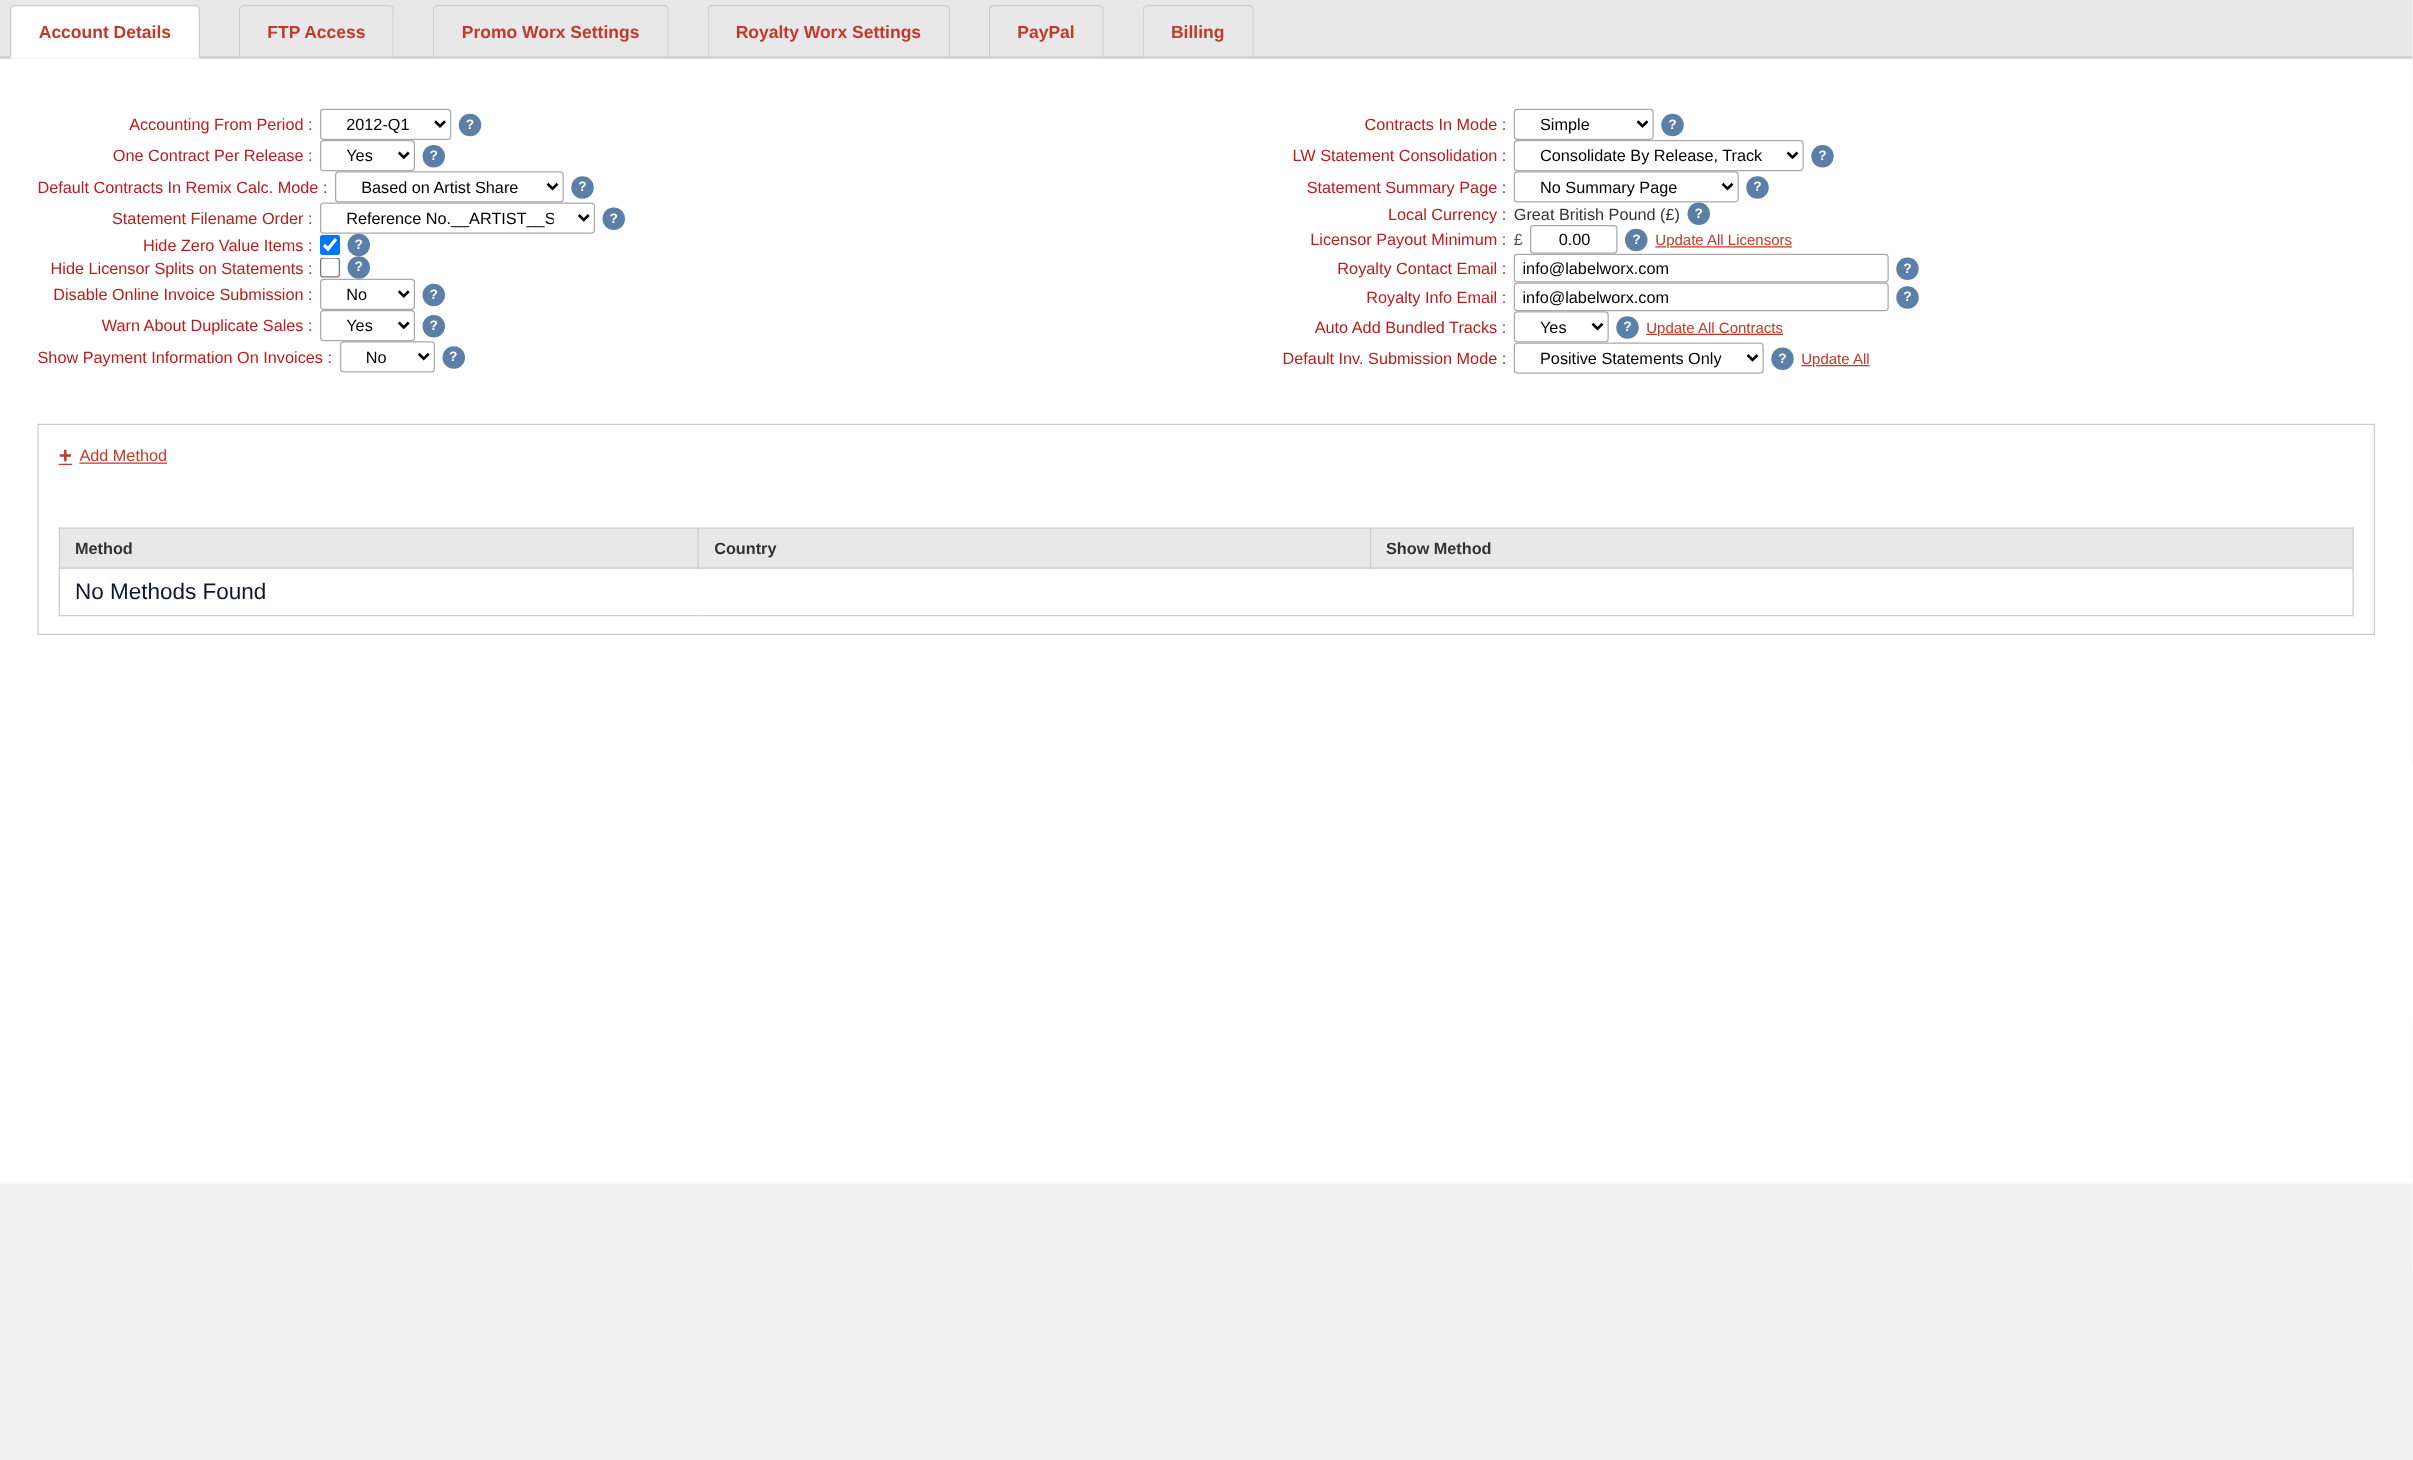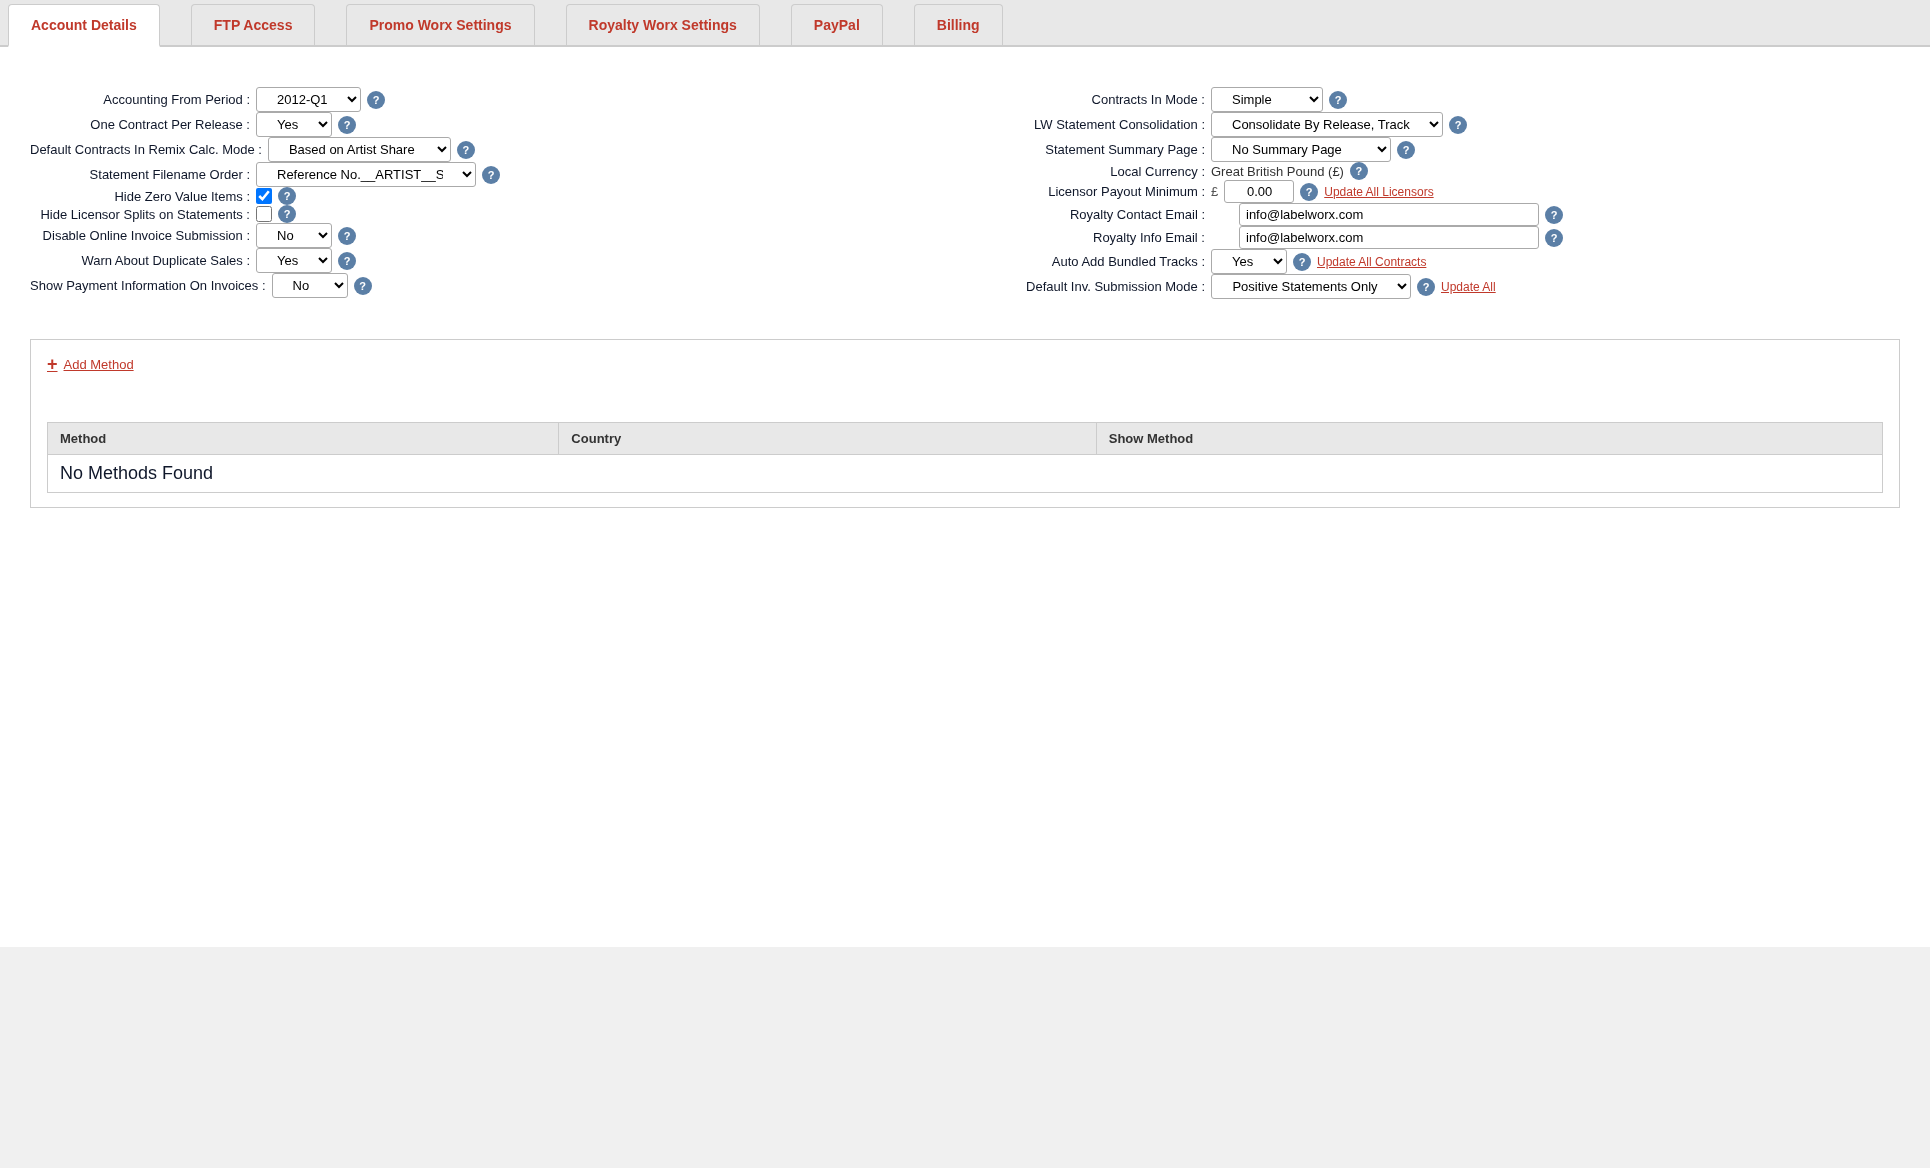--- a/index.html
+++ b/index.html
@@ -47,21 +47,21 @@
       padding: 20px 0;
     }
     .form-row {
       display: flex;
       align-items: center;
       gap: 6px;
     }
     .form-label {
       text-align: right;
       min-width: 220px;
-      color: #0f172a;
+      color: #b91c1c;
       white-space: nowrap;
     }
     .help-icon {
       display: inline-flex;
       align-items: center;
       justify-content: center;
       width: 18px;
       height: 18px;
       border-radius: 50%;
       background: #5b7fa6;
@@ -157,21 +157,20 @@
       font-size: 13px;
     }
     table.methods-table td {
       padding: 8px 12px;
       border: 1px solid #ccc;
       font-size: 18px;
       color: #0f172a;
     }
     .email-input {
       width: 300px;
-      margin-left: 28px;
     }
     .payout-input {
       width: 70px;
       text-align: right;
     }
   </style>
 </head>
 <body>
 
 <div class="tabs-bar">
@@ -327,21 +326,21 @@
         <select>
           <option>Yes</option>
           <option>No</option>
         </select>
         <span class="help-icon">?</span>
         <span class="update-link">Update All Contracts</span>
       </div>
 
       <div class="form-row">
         <span class="form-label">Default Inv. Submission Mode :</span>
-        <select style="min-width:180px;text-align:center;">
+        <select style="min-width:180px;">
           <option>Positive Statements Only</option>
           <option>All Statements</option>
         </select>
         <span class="help-icon">?</span>
         <span class="update-link">Update All</span>
       </div>
 
     </div>
   </div>
 

